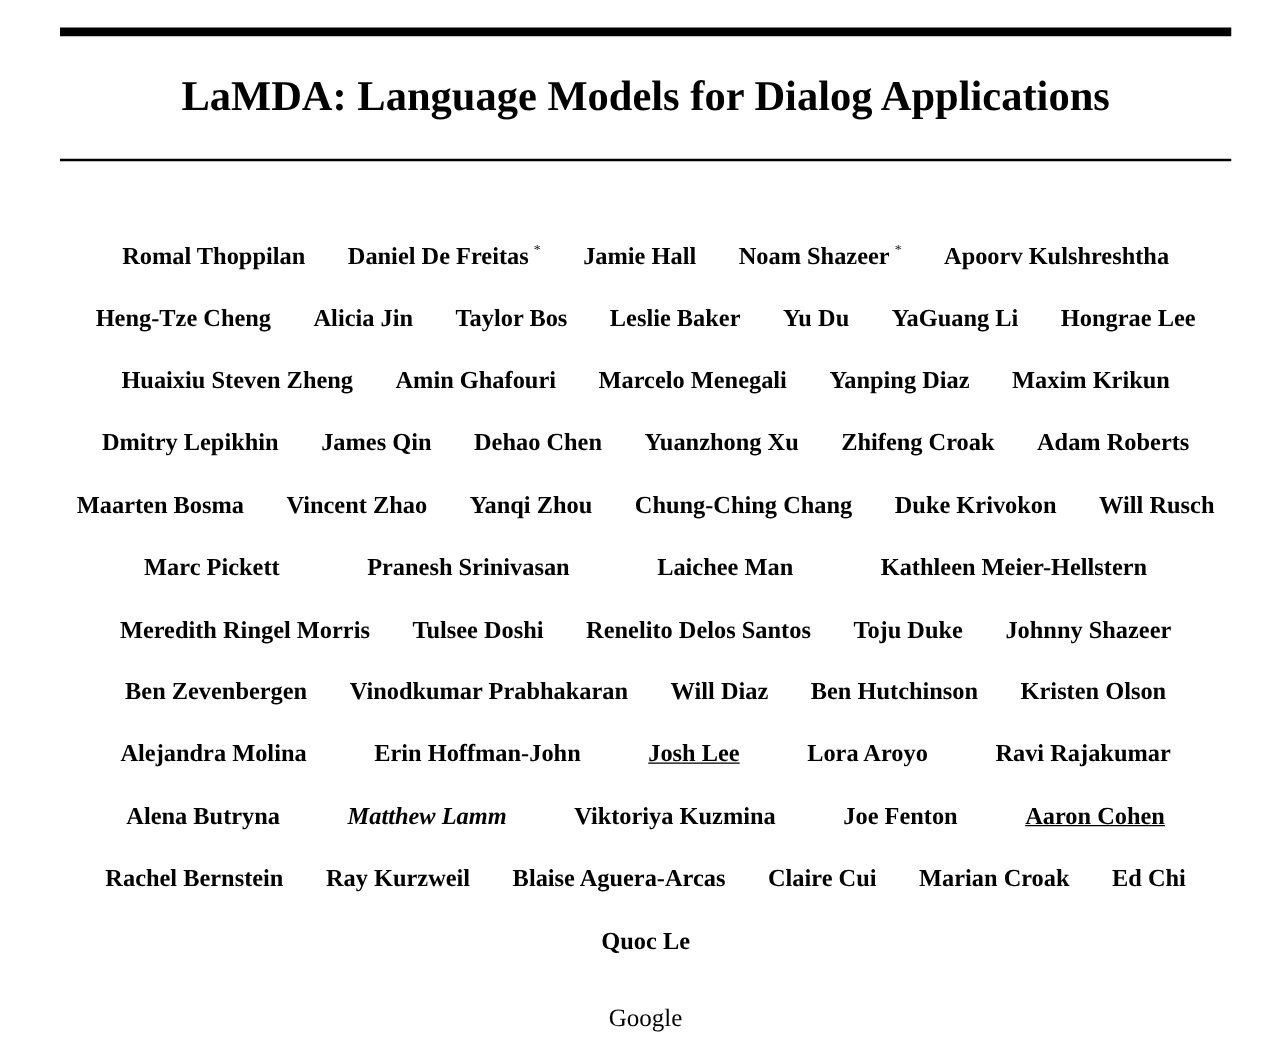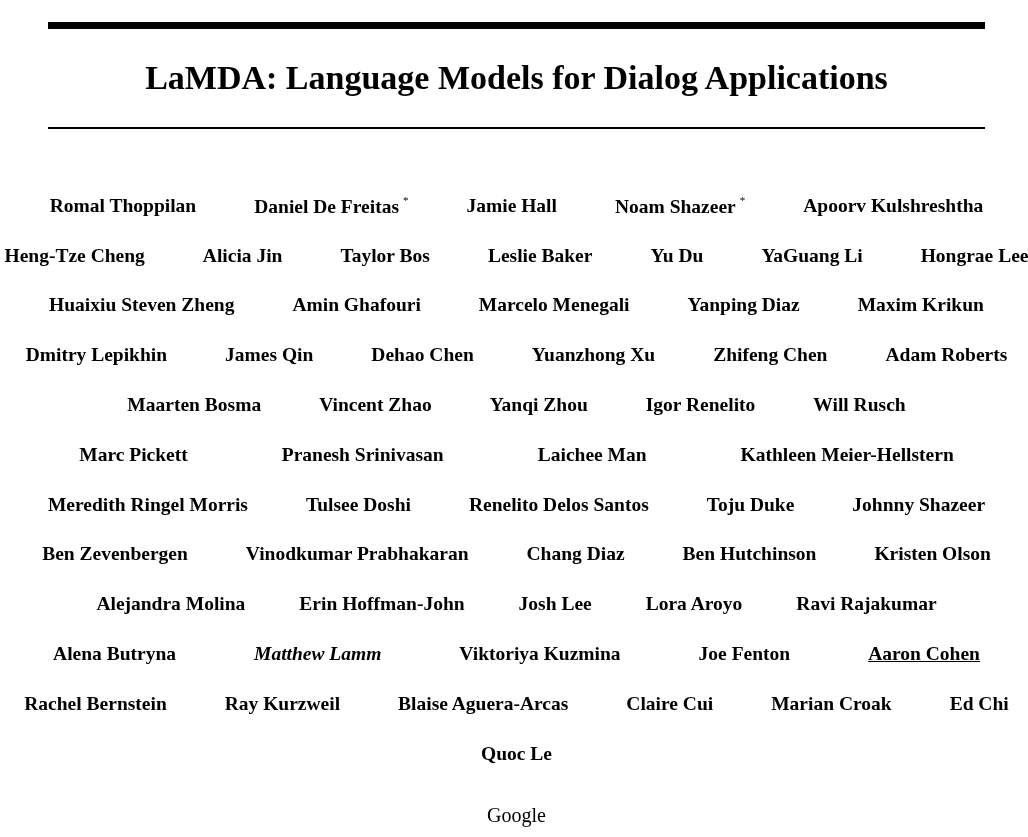--- a/index.html
+++ b/index.html
@@ -9,21 +9,21 @@
   }
   .rule-top { position: absolute; left: 48px; width: 937px; top: 22px; height: 7px; background: #000; }
   .rule-bottom { position: absolute; left: 48px; width: 937px; top: 127px; height: 2px; background: #000; }
   .title {
     position: absolute; left: 0; width: 1033px; top: 56px; text-align: center;
     font-size: 34px; font-weight: bold; line-height: 44px; white-space: nowrap;
   }
   .authors { position: absolute; left: 48px; width: 937px; top: 181px; }
   .row {
     height: 49.8px; display: flex; justify-content: center; align-items: center;
-    white-space: nowrap; font-size: 19.5px; font-weight: bold; gap: 24px;
+    white-space: nowrap; font-size: 19.5px; font-weight: bold;
   }
   .author { margin: 0 17px; }
   .author sup { font-size: 11px; font-weight: normal; position: relative; top: -1px; margin-left: 4px; }
   .row-wide .author { margin: 0 35px; }
   .affil {
     position: absolute; left: 0; width: 1033px; top: 803px; text-align: center;
     font-size: 20px; line-height: 24px;
   }
 </style>
 </head>
@@ -55,54 +55,55 @@
     <span class="author">Amin Ghafouri</span>
     <span class="author">Marcelo Menegali</span>
     <span class="author">Yanping Diaz</span>
     <span class="author">Maxim Krikun</span>
   </div>
   <div class="row">
     <span class="author">Dmitry Lepikhin</span>
     <span class="author">James Qin</span>
     <span class="author">Dehao Chen</span>
     <span class="author">Yuanzhong Xu</span>
-    <span class="author">Zhifeng Chen</span>
+    <span class="author">Zhifeng Croak</span>
     <span class="author">Adam Roberts</span>
   </div>
   <div class="row">
     <span class="author">Maarten Bosma</span>
     <span class="author">Vincent Zhao</span>
     <span class="author">Yanqi Zhou</span>
-    <span class="author">Igor Renelito</span>
+    <span class="author">Chung-Ching Chang</span>
+    <span class="author">Duke Krivokon</span>
     <span class="author">Will Rusch</span>
   </div>
   <div class="row row-wide">
     <span class="author">Marc Pickett</span>
     <span class="author">Pranesh Srinivasan</span>
     <span class="author">Laichee Man</span>
     <span class="author">Kathleen Meier-Hellstern</span>
   </div>
   <div class="row">
     <span class="author">Meredith Ringel Morris</span>
     <span class="author">Tulsee Doshi</span>
     <span class="author">Renelito Delos Santos</span>
     <span class="author">Toju Duke</span>
     <span class="author">Johnny Shazeer</span>
   </div>
   <div class="row">
     <span class="author">Ben Zevenbergen</span>
     <span class="author">Vinodkumar Prabhakaran</span>
-    <span class="author">Chang Diaz</span>
+    <span class="author">Will Diaz</span>
     <span class="author">Ben Hutchinson</span>
     <span class="author">Kristen Olson</span>
   </div>
   <div class="row" style="gap:0;">
     <span class="author" style="margin:0 27px;">Alejandra Molina</span>
     <span class="author" style="margin:4px 27px;">Erin Hoffman-John</span>
-    <span class="author" style="margin:12px 27px;">Josh Lee</span>
+    <span class="author" style="margin:12px 27px;text-decoration:underline;">Josh Lee</span>
     <span class="author" style="margin:0 27px;">Lora Aroyo</span>
     <span class="author" style="margin:0 27px;">Ravi Rajakumar</span>
   </div>
   <div class="row">
     <span class="author" style="margin:0 27px;">Alena Butryna</span>
     <span class="author" style="margin:0 27px;font-style:italic;">Matthew Lamm</span>
     <span class="author" style="margin:0 27px;">Viktoriya Kuzmina</span>
     <span class="author" style="margin:0 27px;">Joe Fenton</span>
     <span class="author" style="margin:0 27px;text-decoration:underline;">Aaron Cohen</span>
   </div>

